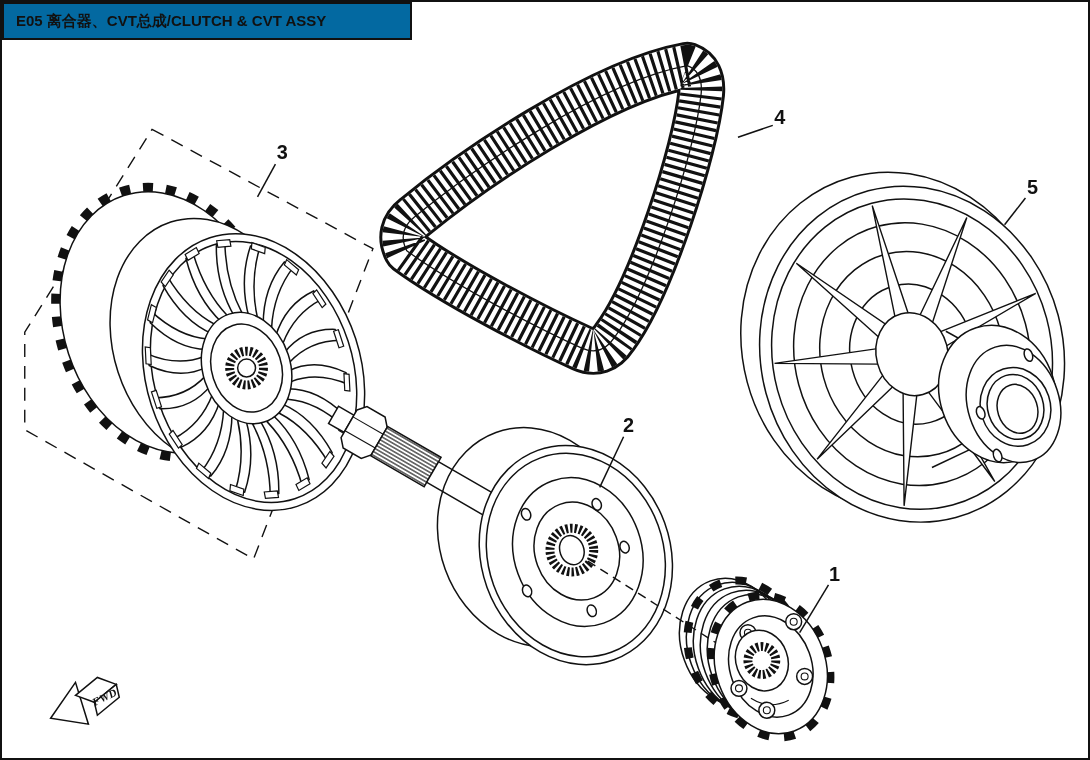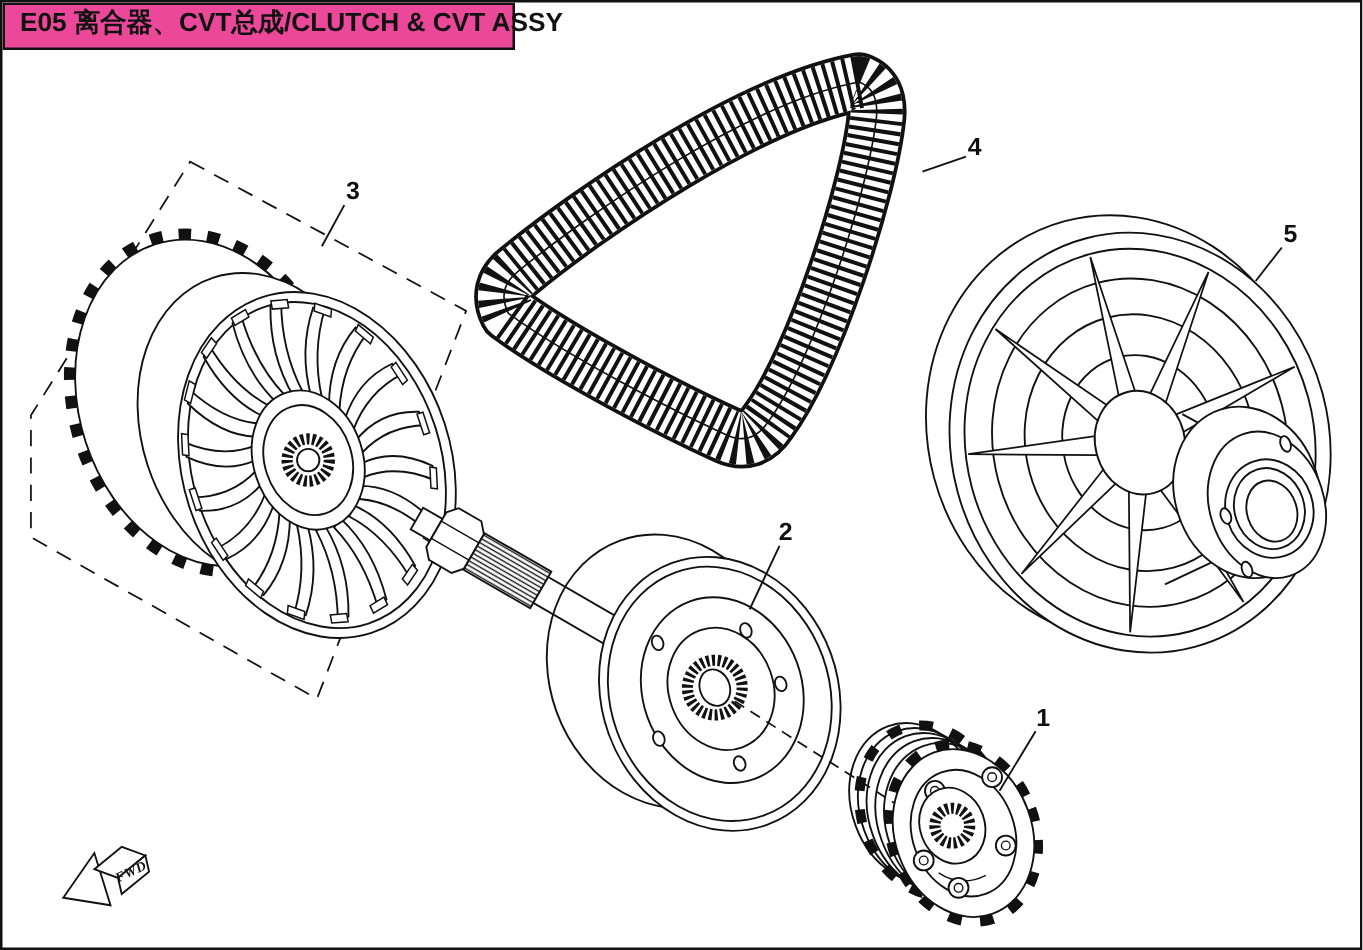--- a/index.html
+++ b/index.html
@@ -17,22 +17,22 @@
   .spline-ring{fill:none;stroke:#111;stroke-width:9;stroke-dasharray:2.5 2.1;}
   .dash{fill:none;stroke:#111;stroke-width:1.4;stroke-dasharray:13 9;}
   .adash{fill:none;stroke:#111;stroke-width:1.4;stroke-dasharray:9 6;}
   .belt-edge{fill:none;stroke:#111;stroke-width:48;stroke-linejoin:round;}
   .belt-body{fill:none;stroke:#fff;stroke-width:42;stroke-linejoin:round;}
   .belt-ribs{fill:none;stroke:#111;stroke-width:42;stroke-linejoin:round;stroke-dasharray:3.2 4.4;}
   .callout-num{font:bold 20px "Liberation Sans",sans-serif;fill:#111;}
   .fwd-txt{font:italic bold 11px "Liberation Serif",serif;fill:#111;letter-spacing:.5px;}
   #title-box{
     position:absolute;left:0;top:0;width:394px;height:34px;
-    border:2px solid #111;background:#ec4899;display:flex;align-items:flex-start;
-    padding-left:12px;font-weight:bold;font-size:21px;color:#111;white-space:nowrap;
+    border:2px solid #111;background:#0369a1;display:flex;align-items:center;
+    padding-left:12px;font-weight:bold;font-size:15px;color:#111;white-space:nowrap;
   }
 </style>
 </head>
 <body>
 
 <div id="stage">
 
   <svg id="art" viewBox="0 0 1090 760">
     <defs>
       <pattern id="spl" patternUnits="userSpaceOnUse" width="6" height="3.4">

